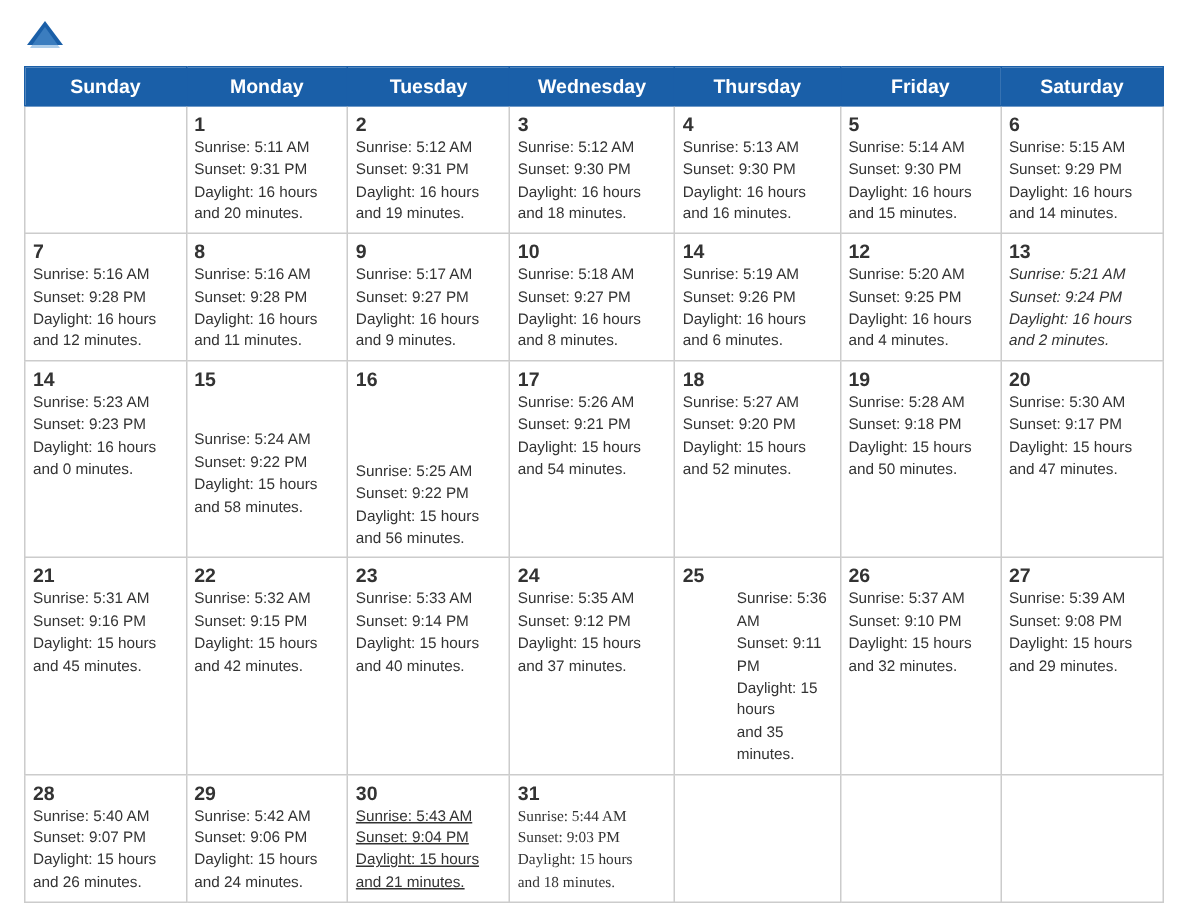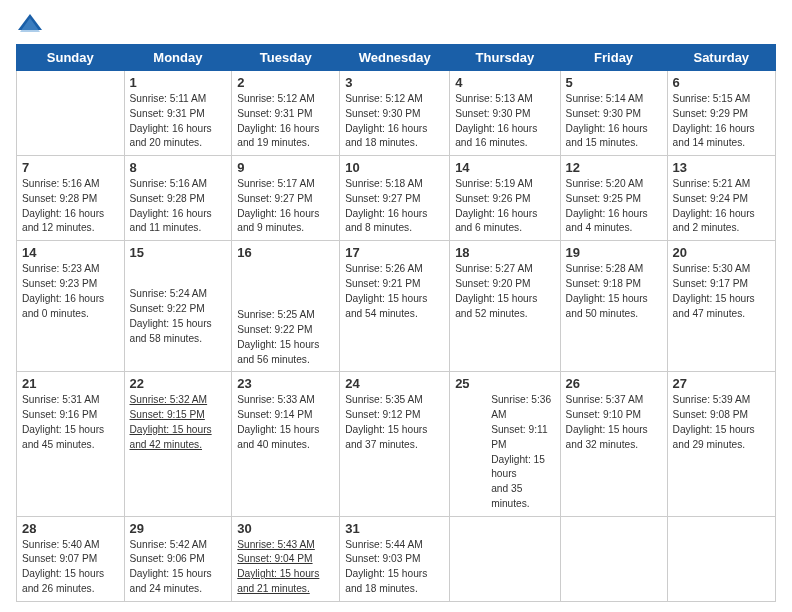--- a/index.html
+++ b/index.html
@@ -215,21 +215,21 @@
           </td>
           <td>
             <span class="day-num">12</span>
             <div class="day-info" style="white-space: pre-line;">Sunrise: 5:20 AM
 Sunset: 9:25 PM
 Daylight: 16 hours
 and 4 minutes.</div>
           </td>
           <td>
             <span class="day-num">13</span>
-            <div class="day-info" style="white-space: pre-line;">Sunrise: 5:21 AM
+            <div class="day-info" style="white-space: pre-line; font-style: italic;">Sunrise: 5:21 AM
 Sunset: 9:24 PM
 Daylight: 16 hours
 and 2 minutes.</div>
           </td>
         </tr>
         <tr>
           <td>
             <span class="day-num">14</span>
             <div class="day-info" style="white-space: pre-line;">Sunrise: 5:23 AM
 Sunset: 9:23 PM
@@ -282,21 +282,21 @@
         <tr class="stripe">
           <td>
             <span class="day-num">21</span>
             <div class="day-info" style="white-space: pre-line;">Sunrise: 5:31 AM
 Sunset: 9:16 PM
 Daylight: 15 hours
 and 45 minutes.</div>
           </td>
           <td>
             <span class="day-num">22</span>
-            <div class="day-info" style="white-space: pre-line; text-decoration: underline;">Sunrise: 5:32 AM
+            <div class="day-info" style="white-space: pre-line;">Sunrise: 5:32 AM
 Sunset: 9:15 PM
 Daylight: 15 hours
 and 42 minutes.</div>
           </td>
           <td>
             <span class="day-num">23</span>
             <div class="day-info" style="white-space: pre-line;">Sunrise: 5:33 AM
 Sunset: 9:14 PM
 Daylight: 15 hours
 and 40 minutes.</div>
@@ -347,21 +347,21 @@
           </td>
           <td>
             <span class="day-num">30</span>
             <div class="day-info" style="white-space: pre-line; text-decoration: underline;">Sunrise: 5:43 AM
 Sunset: 9:04 PM
 Daylight: 15 hours
 and 21 minutes.</div>
           </td>
           <td>
             <span class="day-num">31</span>
-            <div class="day-info" style="white-space: pre-line;">Sunrise: 5:44 AM
+            <div class="day-info" style="white-space: pre-line; font-family: Liberation Serif, serif;">Sunrise: 5:44 AM
 Sunset: 9:03 PM
 Daylight: 15 hours
 and 18 minutes.</div>
           </td>
           <td class="empty-cell"></td>
           <td class="empty-cell"></td>
           <td class="empty-cell"></td>
         </tr>
       </tbody>
   </table>

